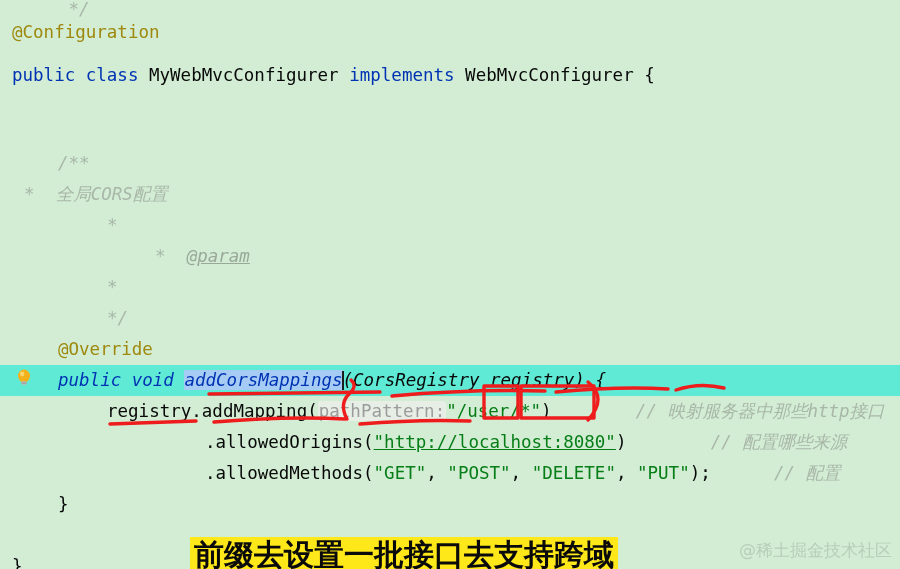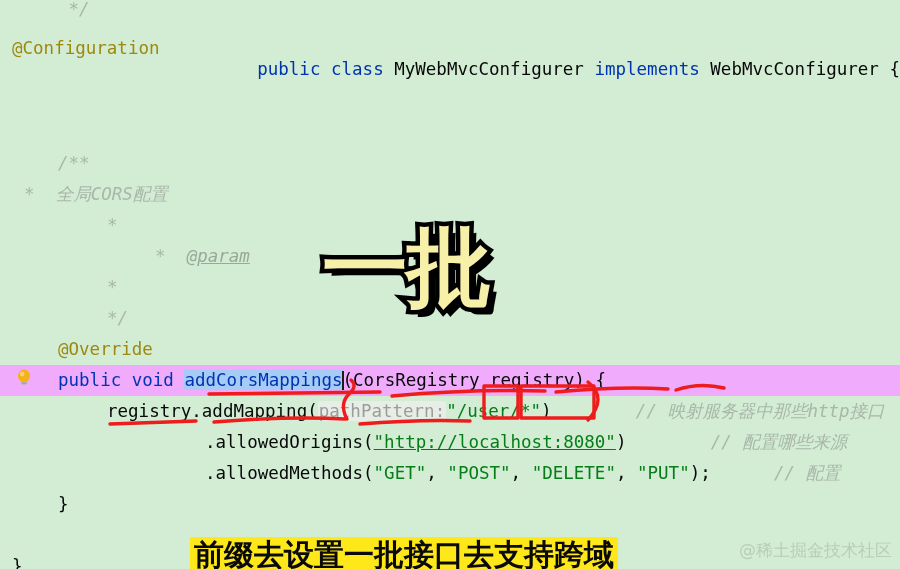--- a/index.html
+++ b/index.html
@@ -38,21 +38,22 @@
     box-sizing: border-box;
     color: #080808;
   }
 
   .code-line.indent1 { padding-left: 58px; }
   .code-line.indent2 { padding-left: 107px; }
   .code-line.indent3 { padding-left: 205px; }
 
   
   .current-line {
-    background: #f0abfc;
+    background: #5eead4;
+    font-style: italic;
   }
 
   
   #gutter-bulb {
     position: absolute;
     left: 16px;
     top: 369px;
     width: 16px;
     height: 18px;
     z-index: 4;
@@ -150,24 +151,24 @@
 <body>
 
 <div id="screen">
 
   <div id="code-area">
 
     
     <div class="code-line indent1" style="top:-6px;"><span class="cmt"> */</span></div>
 
     
-    <div class="code-line" style="top:33px;"><span class="anno">@Configuration</span></div>
-
-    
-    <div class="code-line" style="top:54px;text-align:right;"><span class="kw">public</span> <span class="kw">class</span> <span class="plain">MyWebMvcConfigurer</span> <span class="kw">implements</span> <span class="plain">WebMvcConfigurer</span> <span class="plain">{</span></div>
+    <div class="code-line" style="top:17px;"><span class="anno">@Configuration</span></div>
+
+    
+    <div class="code-line" style="top:60px;"><span class="kw">public</span> <span class="kw">class</span> <span class="plain">MyWebMvcConfigurer</span> <span class="kw">implements</span> <span class="plain">WebMvcConfigurer</span> <span class="plain">{</span></div>
 
     
     <div class="code-line indent1" style="top:148px;"><span class="cmt">/**</span></div>
 
     
     <div class="code-line indent2" style="top:179px;padding-left:24px;"><span class="cmt">*</span>  <span class="cmt">全局CORS配置</span></div>
 
     
     <div class="code-line indent2" style="top:210px;"><span class="cmt">*</span></div>
 
@@ -228,19 +229,18 @@
       <path d="M360 424 Q420 419 470 421"></path>
 
       <path d="M484 386 L518 386 L518 418 L484 418 Z"></path>
 
       <path d="M521 386 L594 386 L594 418 L521 418 Z"></path>
 
       <path d="M588 382 Q608 398 588 420"></path>
     </g>
   </svg>
 
-  <div id="big-word">一批</div>
 
   <div id="subtitle">前缀去设置一批接口去支持跨域</div>
 
   <div id="watermark">@稀土掘金技术社区</div>
 
 </div>
 
 </body></html>

